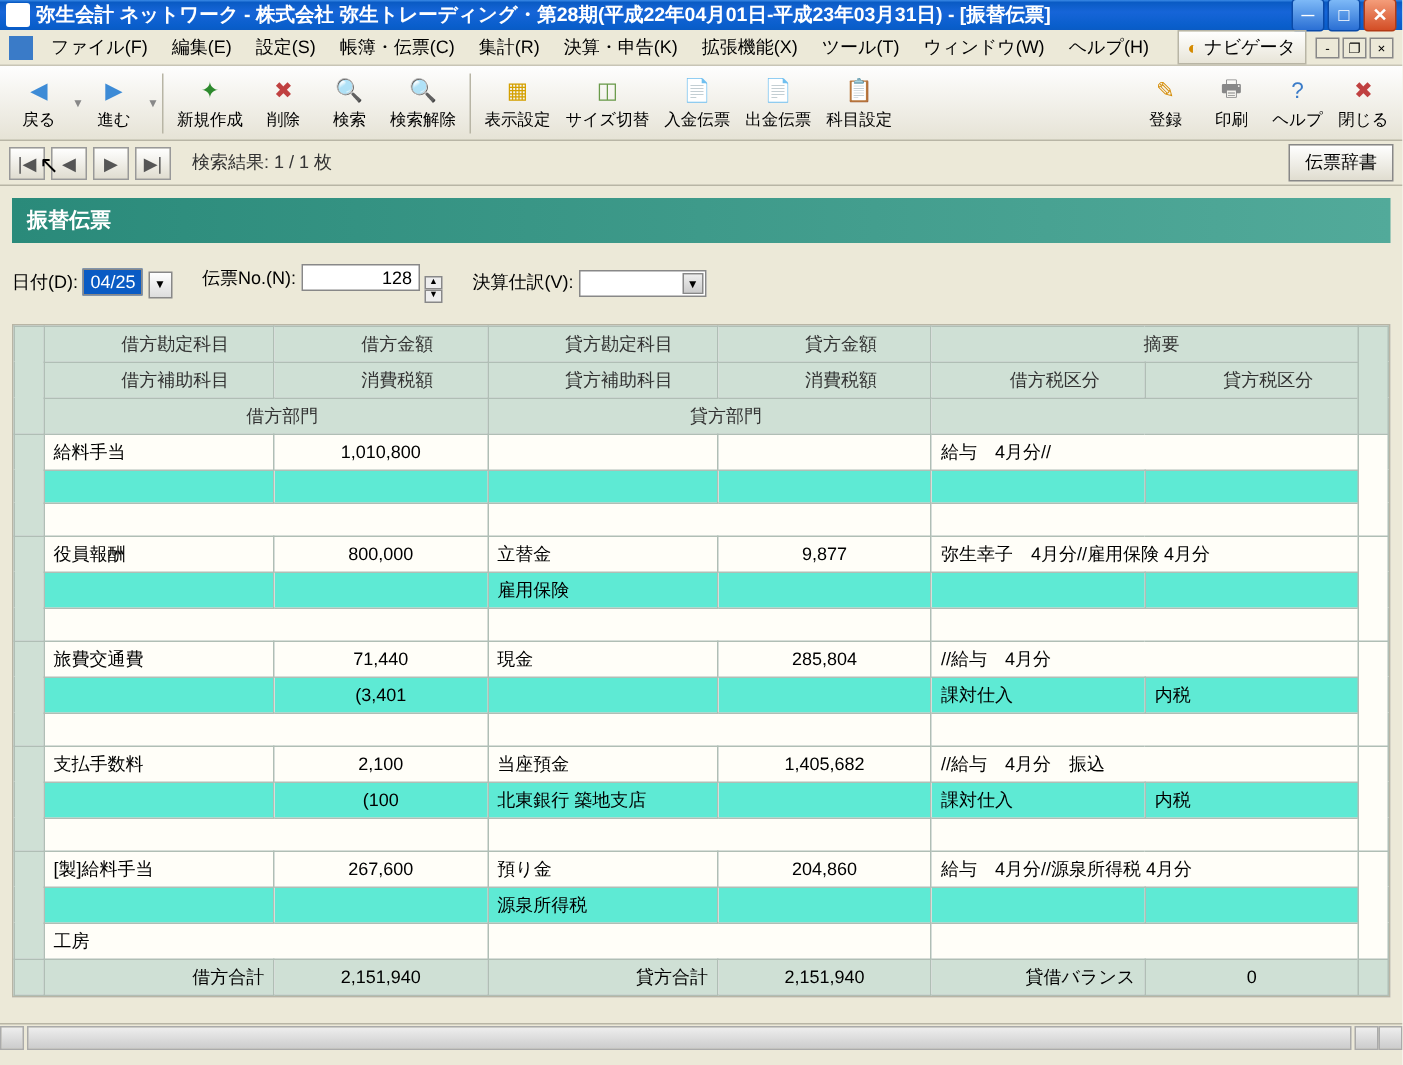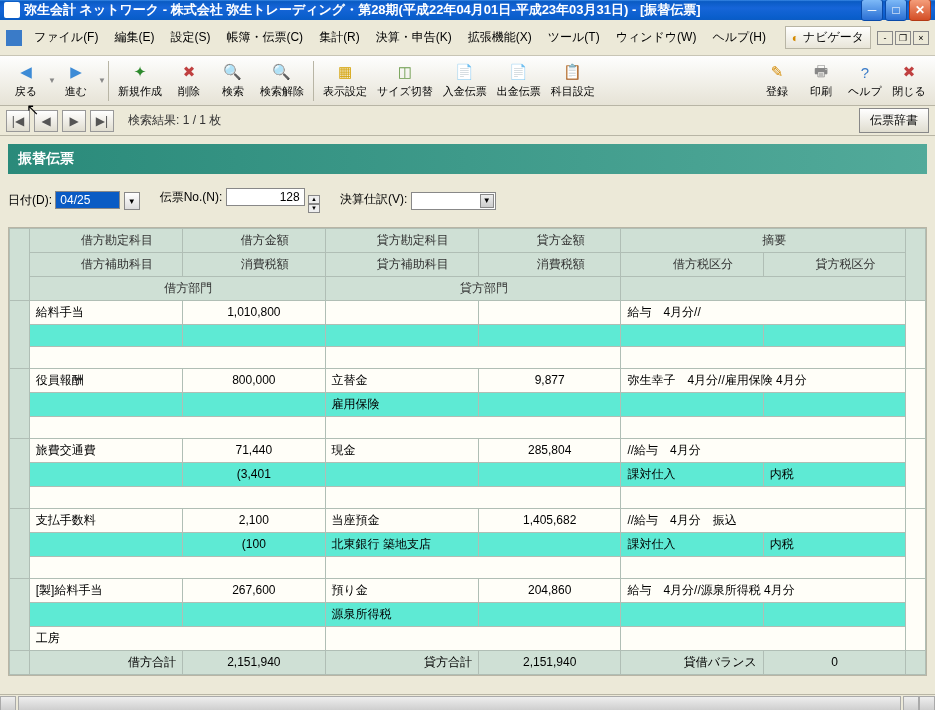--- a/index.html
+++ b/index.html
@@ -3,21 +3,21 @@
 <meta charset="utf-8">
 <style>
 * { box-sizing: border-box; margin: 0; padding: 0; }
 body { font-family: "MS PGothic", "Meiryo", sans-serif; font-size: 12px; background: #ece9d8; width: 935px; height: 710px; overflow: hidden; }
 .titlebar { background: linear-gradient(to bottom, #3b8ae6 0%, #0a5bc4 8%, #1665d8 40%, #095ecb 88%, #0a5bc4 100%); height: 20px; display: flex; align-items: center; padding: 0 4px; color: white; }
 .titlebar .icon { width: 16px; height: 16px; background: #fff; margin-right: 4px; border-radius: 2px; }
 .titlebar .title { flex: 1; font-weight: bold; font-size: 13px; white-space: nowrap; overflow: hidden; }
 .winbtns { display: flex; gap: 2px; }
 .winbtn { width: 22px; height: 22px; background: linear-gradient(to bottom, #7db9f7, #2a6fd4); border: 1px solid #0a4aa8; border-radius: 3px; display: flex; align-items: center; justify-content: center; color: white; font-weight: bold; cursor: pointer; }
 .winbtn.close { background: linear-gradient(to bottom, #f49d7a, #d34e26); border-color: #b33a15; }
-.menubar { background: #ece9d8; height: 36px; display: flex; align-items: center; padding: 0 6px; border-bottom: 1px solid #c8c5b6; }
+.menubar { background: #ece9d8; height: 24px; display: flex; align-items: center; padding: 0 6px; border-bottom: 1px solid #c8c5b6; }
 .menubar .appicon { width: 16px; height: 16px; background: #3a7bc8; margin-right: 4px; }
 .menubar .menu-item { padding: 2px 8px; cursor: pointer; }
 .menubar .spacer { flex: 1; }
 .navbtn { display: flex; align-items: center; gap: 4px; padding: 2px 6px; border: 1px solid #b8b5a5; background: linear-gradient(to bottom,#fff,#e8e5d8); cursor: pointer; }
 .mdi-ctrls { display: flex; gap: 2px; margin-left: 6px; }
 .mdi-ctrls .mdibtn { width: 16px; height: 14px; background: #ece9d8; border: 1px solid #888; font-size: 9px; display: flex; align-items: center; justify-content: center; cursor: pointer; }
 .toolbar { background: linear-gradient(to bottom,#fefefe,#e6e3d6); height: 50px; display: flex; align-items: center; padding: 0 4px; border-bottom: 1px solid #b8b5a5; }
 .tbtn { display: flex; flex-direction: column; align-items: center; justify-content: center; min-width: 44px; height: 46px; padding: 2px 4px; cursor: pointer; border: 1px solid transparent; }
 .tbtn .ticon { width: 20px; height: 20px; margin-bottom: 2px; display: flex; align-items: center; justify-content: center; font-size: 15px; }
 .tbtn .tlabel { font-size: 11px; white-space: nowrap; }
@@ -25,21 +25,21 @@
 .tspacer { flex: 1; }
 .green-new { color: #2d8a2d; font-size: 16px; }
 .searchbar { background: #ece9d8; height: 30px; display: flex; align-items: center; padding: 0 6px; border-bottom: 1px solid #b8b5a5; gap: 4px; }
 .pgbtn { width: 24px; height: 22px; background: linear-gradient(to bottom,#fff,#e0ddd0); border: 1px solid #999; display: flex; align-items: center; justify-content: center; cursor: pointer; color: #555; }
 .searchbar .result-label { margin-left: 10px; color: #333; }
 .dictbtn { background: linear-gradient(to bottom,#fff,#e0ddd0); border: 1px solid #888; padding: 3px 10px; cursor: pointer; margin-left: auto; }
 .workarea { padding: 8px 8px; background: #ece9d8; height: calc(710px - 30px - 24px - 50px - 30px - 18px); overflow: auto; }
 .header-strip { background: linear-gradient(to right,#2a8a7a,#52aa9a); color: white; font-weight: bold; font-size: 14px; padding: 6px 10px; }
 .date-row { display: flex; align-items: center; gap: 20px; margin: 14px 0; }
 .date-row label { font-size: 12px; }
-.date-input { width: 65px; background: #0a5bc4; color: white; border: 1px solid #888; padding: 1px 4px; font-size: 12px; }
+.date-input { width: 40px; background: #0a5bc4; color: white; border: 1px solid #888; padding: 1px 4px; font-size: 12px; }
 .date-dd { width: 16px; height: 18px; border: 1px solid #888; background: linear-gradient(to bottom,#fff,#ddd); display: inline-flex; align-items: center; justify-content: center; cursor: pointer; font-size: 8px; }
 .num-input { width: 79px; text-align: right; border: 1px solid #888; padding: 1px 4px; font-size: 12px; }
 .spin { display: inline-flex; flex-direction: column; }
 .spin div { width: 12px; height: 9px; border: 1px solid #888; background: #eee; font-size: 6px; display: flex; align-items: center; justify-content: center; cursor: pointer; }
 .combo { width: 85px; height: 18px; border: 1px solid #888; background: white; display: inline-flex; align-items: center; justify-content: flex-end; padding-right: 1px; }
 .combo .cbtn { width: 14px; height: 14px; background: linear-gradient(to bottom,#eee,#ccc); border: 1px solid #888; font-size: 8px; display: flex; align-items: center; justify-content: center; }
 .grid-wrap { border: 1px solid #b8b5a5; background: white; }
 table.grid { border-collapse: collapse; width: 100%; table-layout: fixed; }
 table.grid th, table.grid td { border: 1px solid #b0beb5; font-size: 12px; padding: 3px 6px; height: 22px; overflow: hidden; white-space: nowrap; }
 table.grid th { background: #cfe0d5; font-weight: normal; text-align: center; color: #333; padding-left: 28px; }

